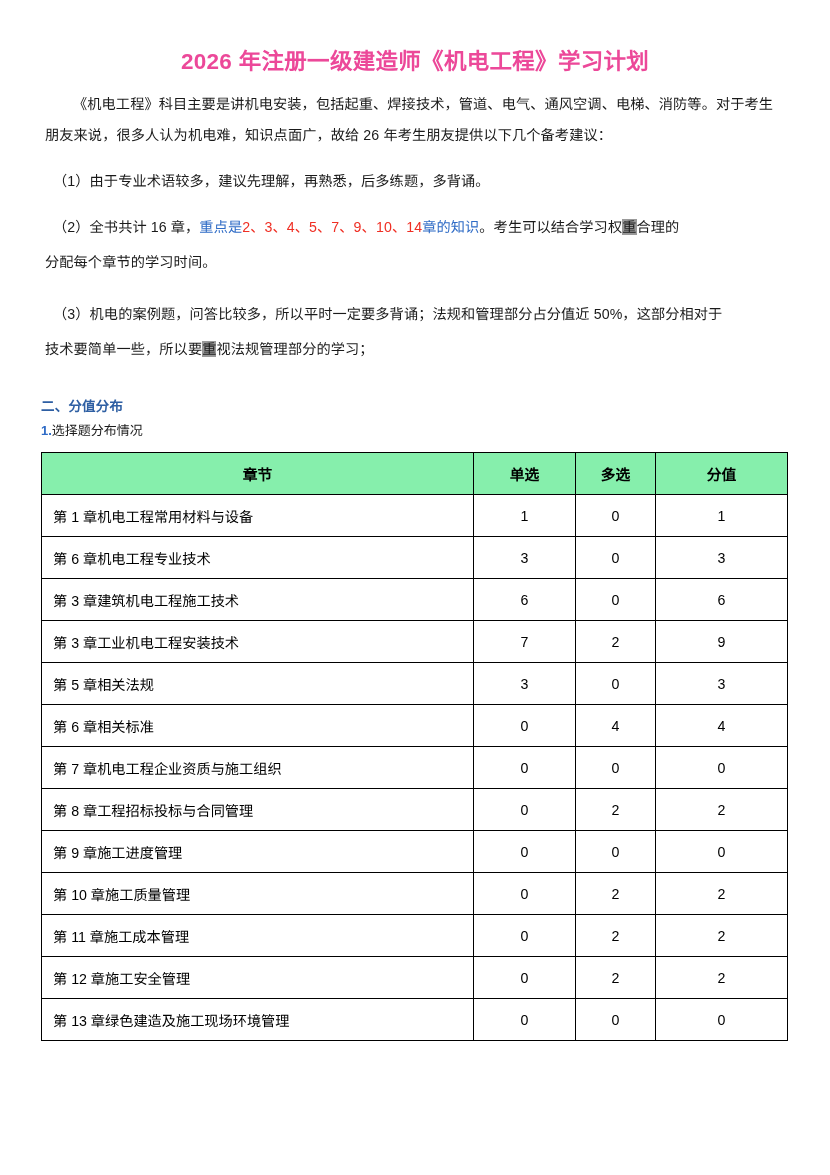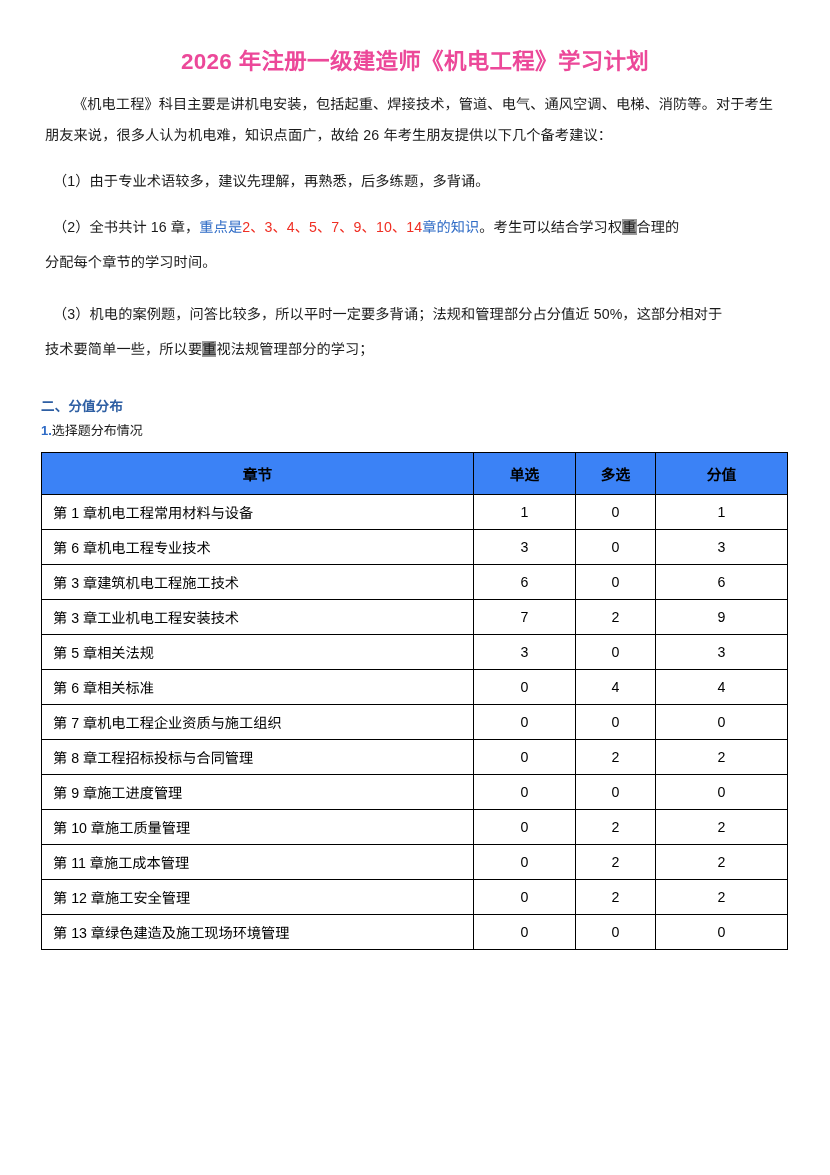--- a/index.html
+++ b/index.html
@@ -96,26 +96,26 @@
     font-size: 14.2px;
   }
   .score-table col.c-chapter { width: 432px; }
   .score-table col.c-single  { width: 102px; }
   .score-table col.c-multi   { width:  80px; }
   .score-table col.c-score   { width: 132px; }
 
   .score-table th,
   .score-table td {
     border: 1px solid #000000;
-    height: 35px;
+    height: 42px;
     box-sizing: border-box;
     color: #000000;
   }
   .score-table thead th {
-    background: #3b82f6;
+    background: #86efac;
     font-weight: bold;
     text-align: center;
     font-size: 14.8px;
     height: 42px;
   }
   .score-table td.chapter {
     text-align: left;
     padding-left: 11px;
     font-weight: normal;
   }

